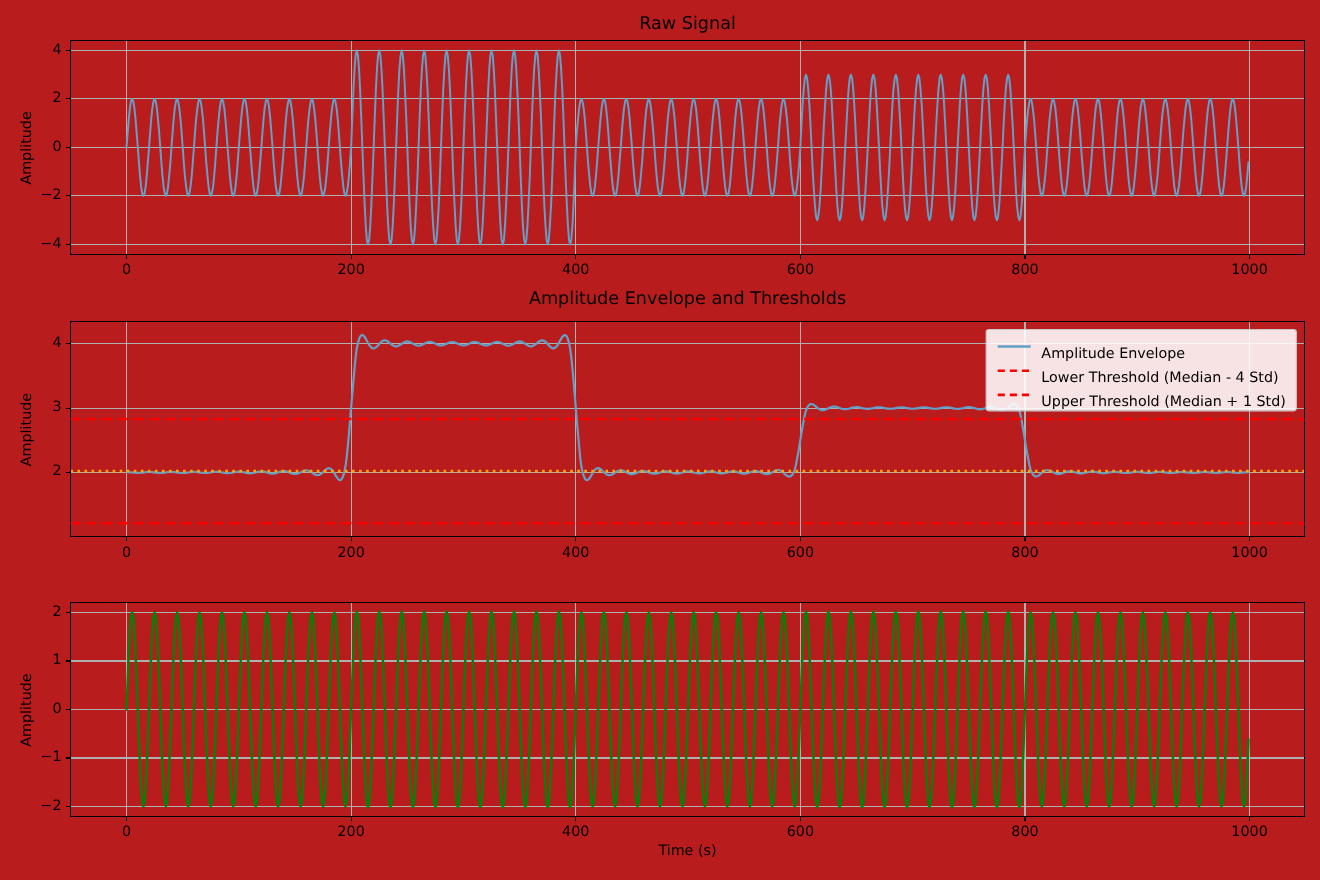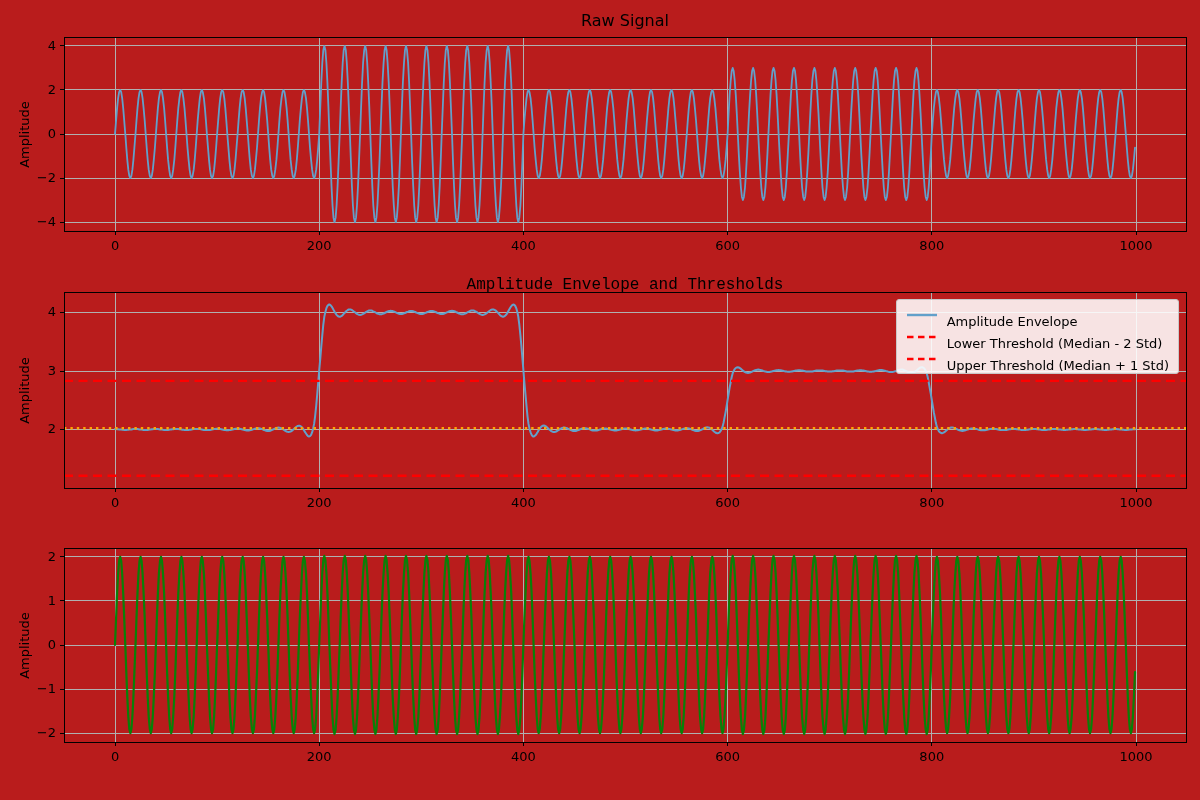--- a/index.html
+++ b/index.html
@@ -1,20 +1,20 @@
 <!DOCTYPE html>
 <html><head>
 <meta charset="utf-8">
 <style>
   html,body{margin:0;padding:0;background:#ffffff;}
   body{font-family:"DejaVu Sans", sans-serif; color:#000;}
   .figure{position:relative;width:1200px;height:800px;background:#b91c1c;overflow:hidden;}
   .plot-title{position:absolute;left:64px;width:1122px;text-align:center;font-size:16px;color:#000;}
   #title0{top:11px;}
-  #title1{top:276px;font-family:Liberation Mono, monospace;}
+  #title1{top:261px;}
   #title2{top:523px;}
   .ylabel{position:absolute;font-size:13px;white-space:nowrap;transform:rotate(-90deg);}
   .xlabel{position:absolute;left:64px;width:1122px;top:766px;text-align:center;font-size:13px;}
   .plot-svg{position:absolute;}
   .tick-label{position:absolute;font-size:13px;line-height:18px;height:18px;}
   .xtick{width:56px;text-align:center;}
   .ytick{width:44px;text-align:right;}
   .legend{position:absolute;top:299px;right:21px;background:rgba(255,255,255,0.88);
           border:1px solid #c8c8c8;border-radius:3px;padding:5px 9px;
           display:flex;flex-direction:column;gap:3px;}
@@ -122,21 +122,21 @@
       <div class="legend-row">
         <svg width="32" height="8">
           <line x1="1" y1="4" x2="31" y2="4" stroke="#62a0ca" stroke-width="2.4"></line>
         </svg>
         <span class="legend-label">Amplitude Envelope</span>
       </div>
       <div class="legend-row">
         <svg width="32" height="8">
           <line x1="1" y1="4" x2="31" y2="4" stroke="#ff0000" stroke-width="2.4" stroke-dasharray="6.5 4.5"></line>
         </svg>
-        <span class="legend-label">Lower Threshold (Median - 2 Std)</span>
+        <span class="legend-label">Lower Threshold (Median - 4 Std)</span>
       </div>
       <div class="legend-row">
         <svg width="32" height="8">
           <line x1="1" y1="4" x2="31" y2="4" stroke="#ff0000" stroke-width="2.4" stroke-dasharray="6.5 4.5"></line>
         </svg>
         <span class="legend-label">Upper Threshold (Median + 1 Std)</span>
       </div>
     </div>
 
   <div class="ylabel" id="ylabel2" style="left: -9.5px; top: 637.5px;">Amplitude</div>
@@ -178,14 +178,15 @@
       <div class="tick-label xtick" style="left: 495.418px; top: 748px;">400</div>
       <div class="tick-label xtick" style="left: 699.603px; top: 748px;">600</div>
       <div class="tick-label xtick" style="left: 903.789px; top: 748px;">800</div>
       <div class="tick-label xtick" style="left: 1107.97px; top: 748px;">1000</div>
       <div class="tick-label ytick" style="left: 12px; top: 724.182px;">−2</div>
       <div class="tick-label ytick" style="left: 12px; top: 680.091px;">−1</div>
       <div class="tick-label ytick" style="left: 12px; top: 636px;">0</div>
       <div class="tick-label ytick" style="left: 12px; top: 591.909px;">1</div>
       <div class="tick-label ytick" style="left: 12px; top: 547.818px;">2</div>
     </div>
+  <div class="xlabel">Time (s)</div>
 
 </div>
 
 </body></html>

